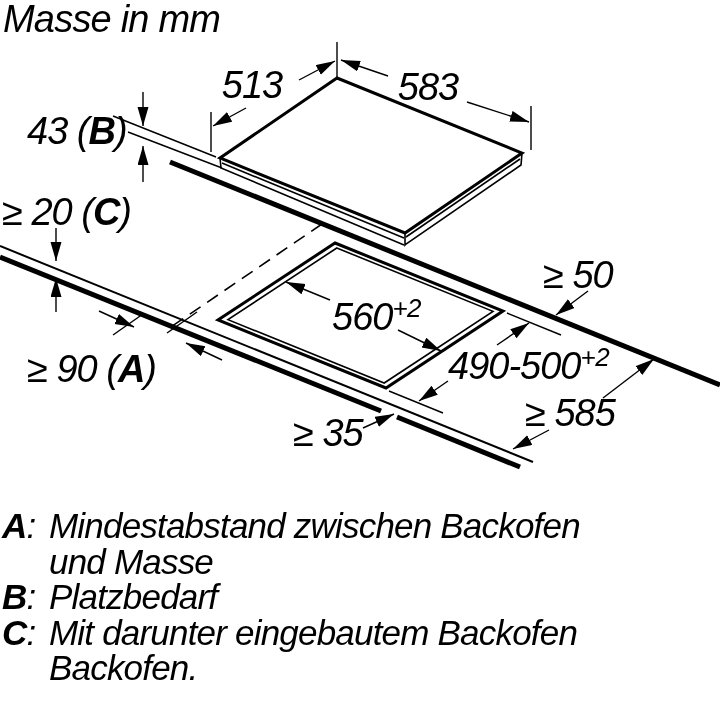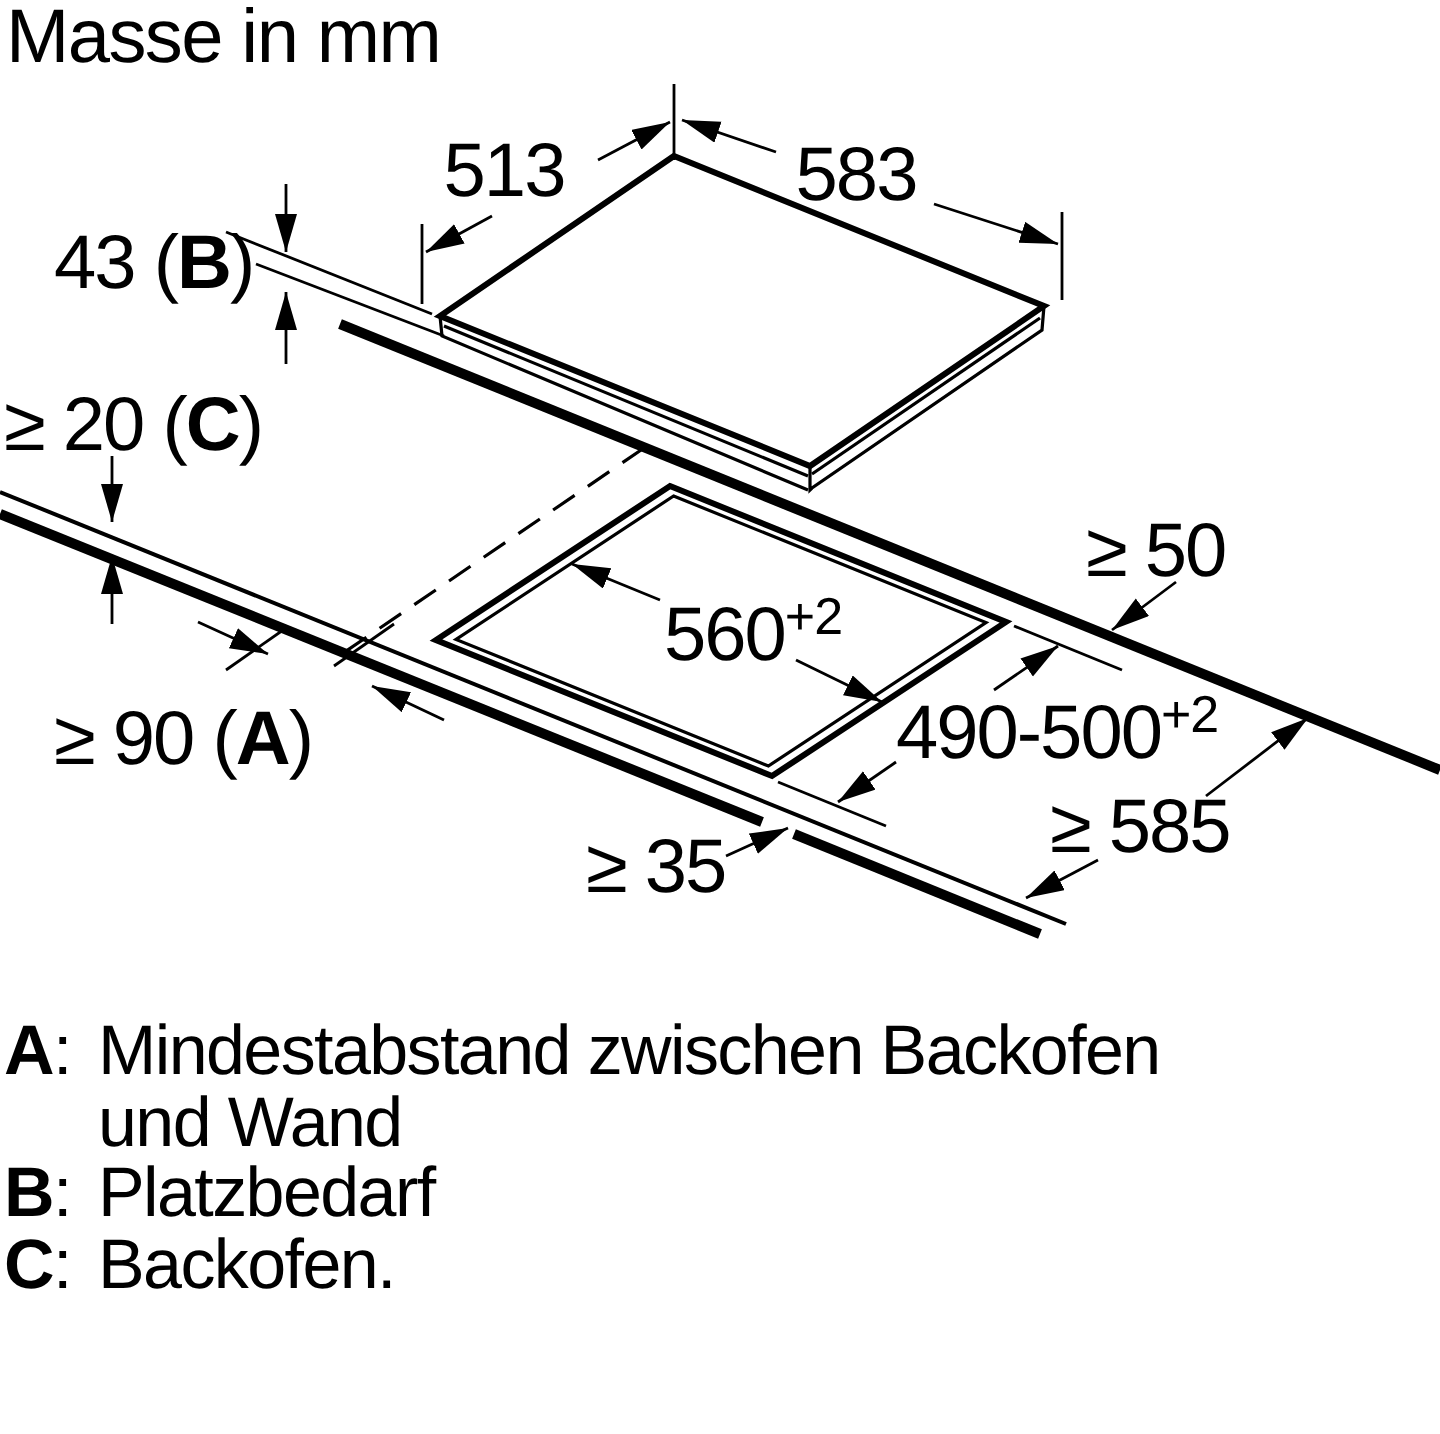--- a/index.html
+++ b/index.html
@@ -1,17 +1,17 @@
 <!DOCTYPE html>
 <html><head>
 <meta charset="utf-8">
 <style>
   html,body{margin:0;padding:0;background:#fff;}
   .stage{position:relative;width:720px;height:717px;background:#fff;overflow:hidden;
-         font-family:"Liberation Sans","DejaVu Sans",sans-serif;color:#000;}
+         font-family:"Liberation Sans","DejaVu Sans",sans-serif;color:#000;font-style:italic;}
   .title{position:absolute;left:3px;top:-2px;font-size:38px;letter-spacing:-0.8px;}
   svg{position:absolute;left:0;top:0;}
   svg text{font-family:"Liberation Sans","DejaVu Sans",sans-serif;font-size:38px;
            letter-spacing:-1px;fill:#000;}
   svg .sup{font-size:26px;letter-spacing:-0.5px;}
   svg .bold{font-weight:bold;}
   .legend{position:absolute;left:2px;top:508px;width:680px;font-size:35px;
           line-height:35.5px;letter-spacing:-0.8px;}
   .legend-item{display:grid;grid-template-columns:47px 1fr;}
   .legend-letter{font-weight:bold;}
@@ -110,30 +110,31 @@
       <text x="525" y="426">≥ 585</text>
       <text x="27" y="382"><tspan>≥ 90 (</tspan><tspan class="bold">A</tspan><tspan>)</tspan></text>
     </g>
   </svg>
 
   <div class="legend">
     <div class="legend-item">
       <div><span class="legend-letter">A</span><span>:</span></div>
       <div class="legend-lines">
         <div>Mindestabstand zwischen Backofen</div>
-        <div>und Wand</div>
+        <div>und Masse</div>
       </div>
     </div>
     <div class="legend-item">
       <div><span class="legend-letter">B</span><span>:</span></div>
       <div class="legend-lines">
         <div>Platzbedarf</div>
       </div>
     </div>
     <div class="legend-item">
       <div><span class="legend-letter">C</span><span>:</span></div>
       <div class="legend-lines">
+        <div>Mit darunter eingebautem Backofen</div>
         <div>Backofen.</div>
       </div>
     </div>
   </div>
 
 </div>
 
 </body></html>

